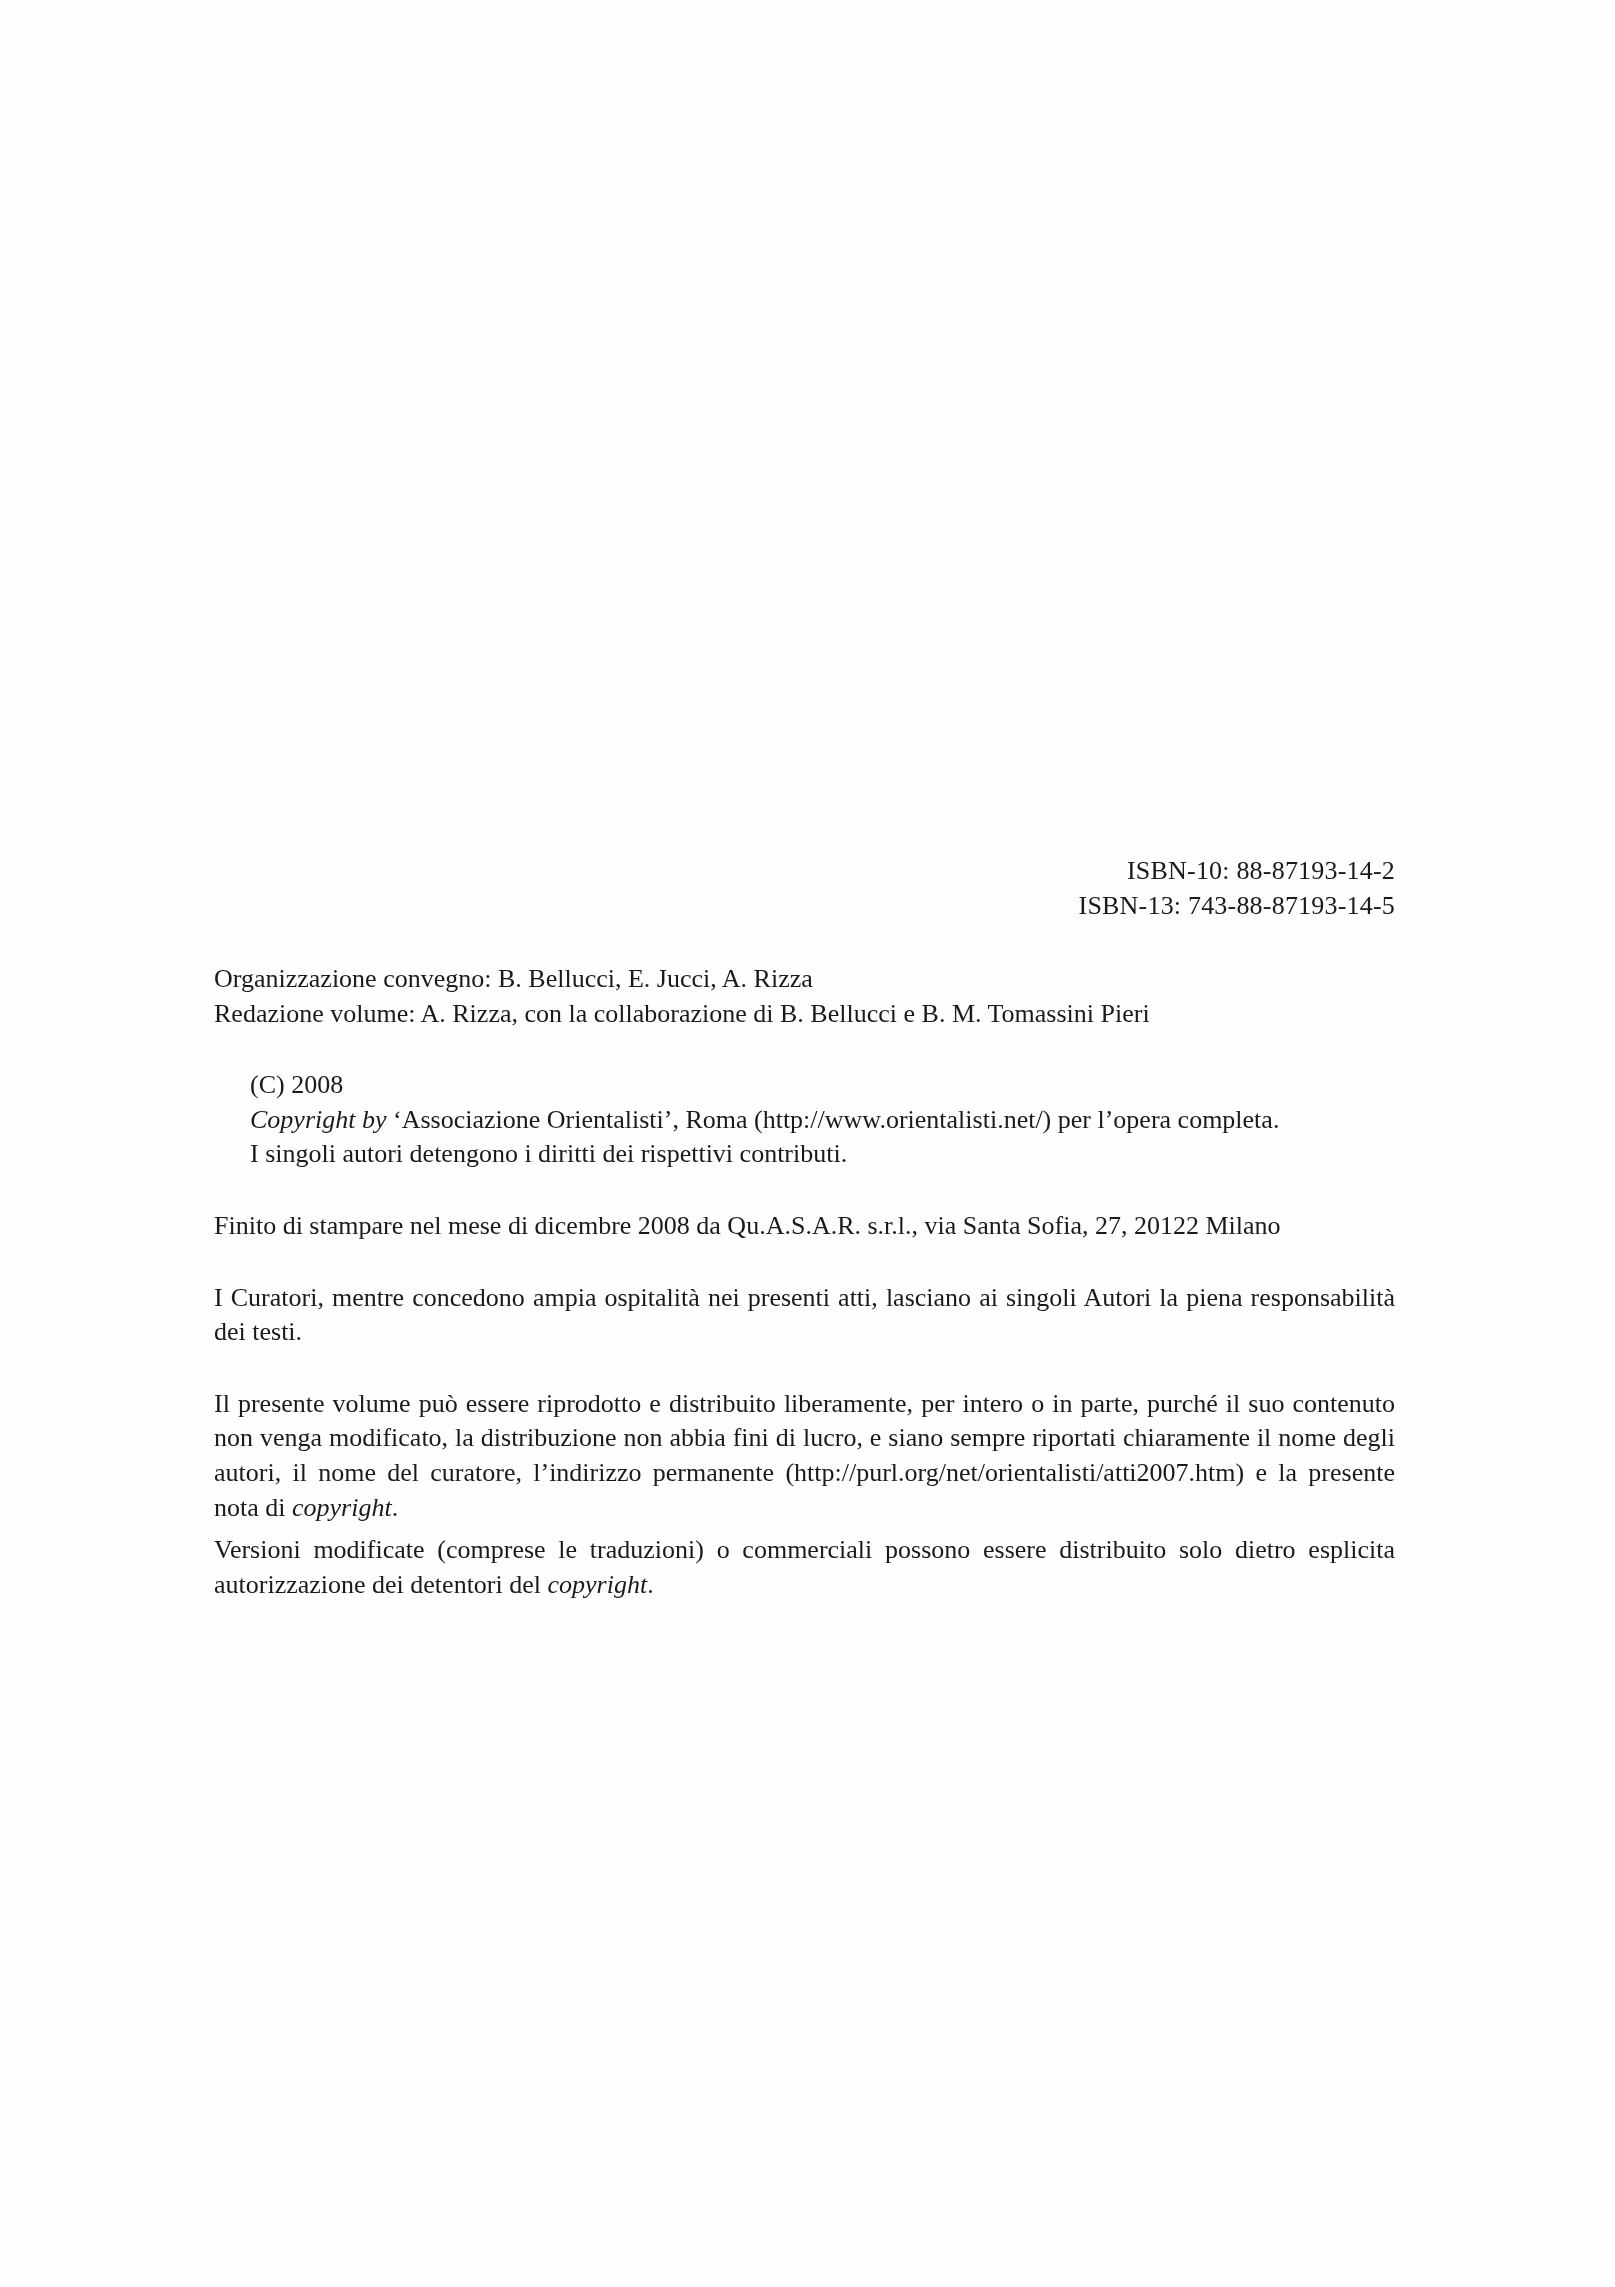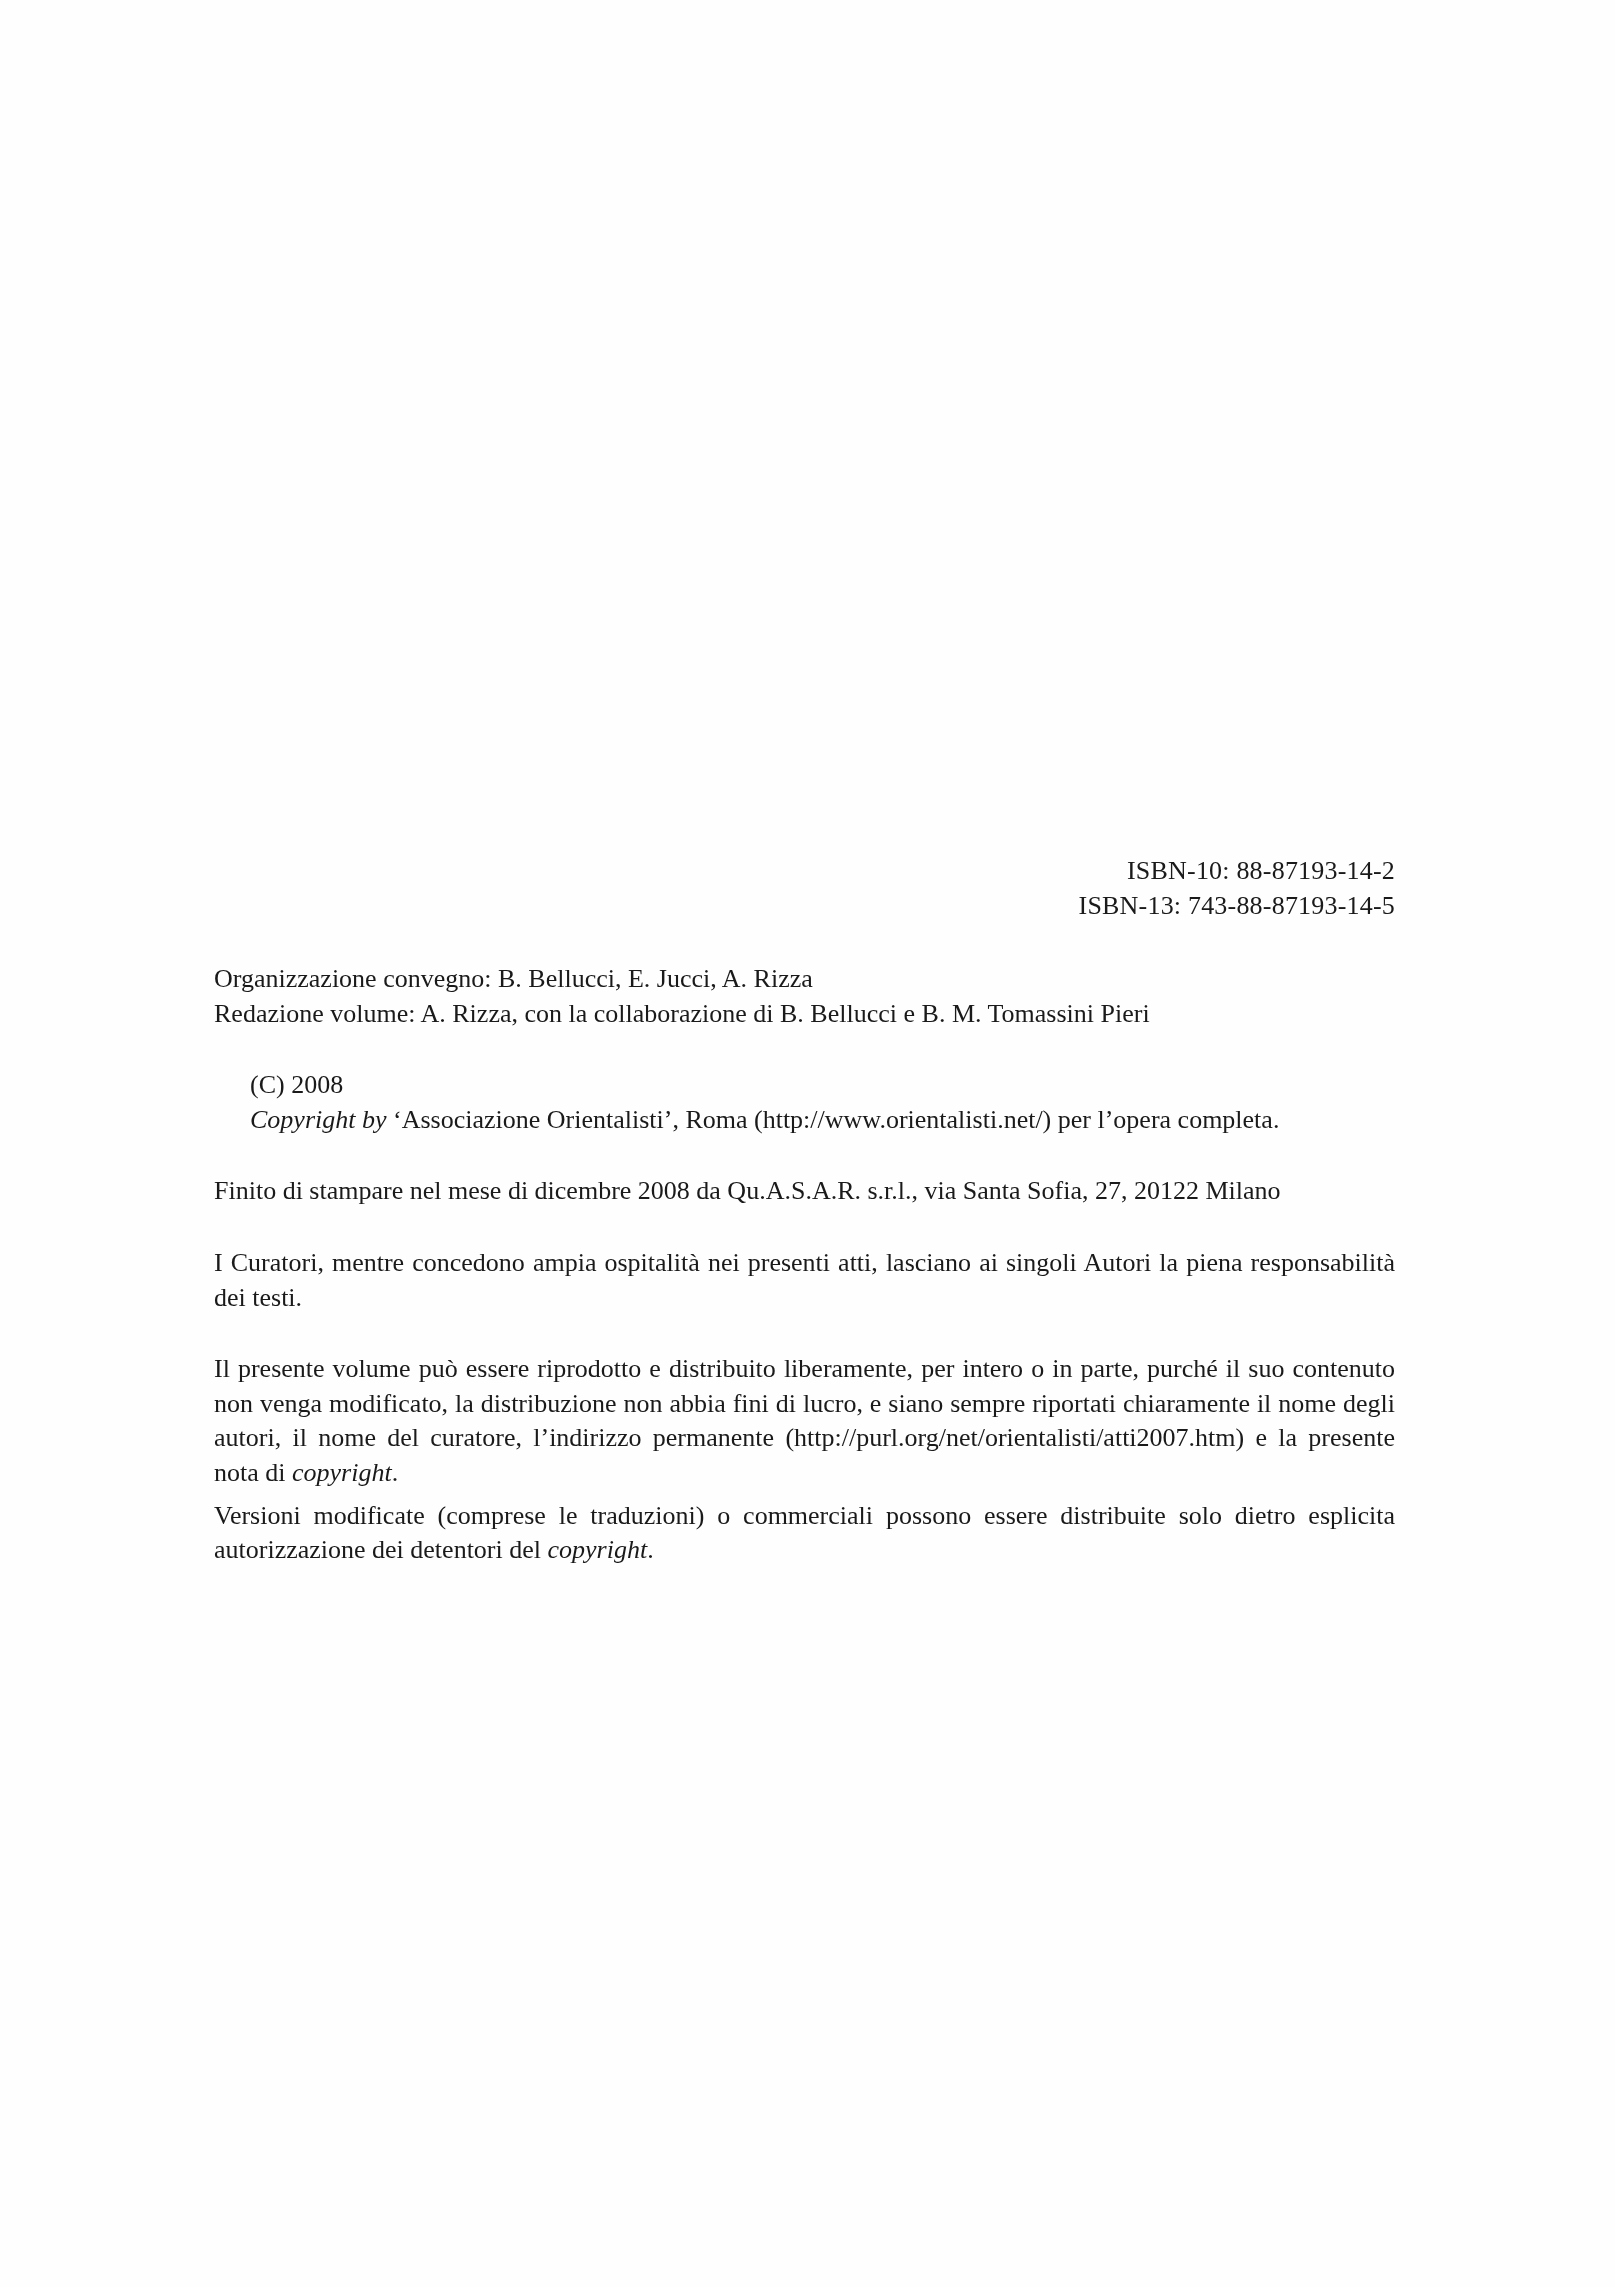--- a/index.html
+++ b/index.html
@@ -87,30 +87,31 @@
 
 
     <div class="block org-block">
       <span class="line nojust">Organizzazione convegno: B. Bellucci, E. Jucci, A. Rizza</span>
       <span>Redazione volume: A. Rizza, con la collaborazione di B. Bellucci e B. M. Tomassini Pieri</span>
     </div>
 
     <div class="block copy-block">
       <span class="line">(C) 2008</span>
       <span><span class="italic">Copyright by</span><span> ‘Associazione Orientalisti’, Roma (http://www.orientalisti.net/) per l’opera completa.</span></span>
+      <span class="line">I singoli autori detengono i diritti dei rispettivi contributi.</span>
     </div>
 
     <div class="block print-block">
       <span>Finito di stampare nel mese di dicembre 2008 da Qu.A.S.A.R. s.r.l., via Santa Sofia, 27, 20122 Milano</span>
     </div>
 
     <div class="block cur-block">
       <span>I Curatori, mentre concedono ampia ospitalità nei presenti atti, lasciano ai singoli Autori la piena responsabilità dei testi.</span>
     </div>
 
     <div class="block last-block">
       <div class="tight"><span>Il presente volume può essere riprodotto e distribuito liberamente, per intero o in parte, purché il suo contenuto non venga modificato, la distribuzione non abbia fini di lucro, e siano sempre riportati chiaramente il nome degli autori, il nome del curatore, l’indirizzo permanente (http://purl.org/net/orientalisti/atti2007.htm) e la presente nota di </span><span class="italic">copyright</span><span>.</span></div>
-      <div><span>Versioni modificate (comprese le traduzioni) o commerciali possono essere distribuite solo dietro esplicita autorizzazione dei detentori del </span><span class="italic">copyright</span><span>.</span></div>
+      <div><span>Versioni modificate (comprese le traduzioni) o commerciali possono essere distribuito solo dietro esplicita autorizzazione dei detentori del </span><span class="italic">copyright</span><span>.</span></div>
     </div>
 
   </div>
 </div>
 
 
 </body></html>

